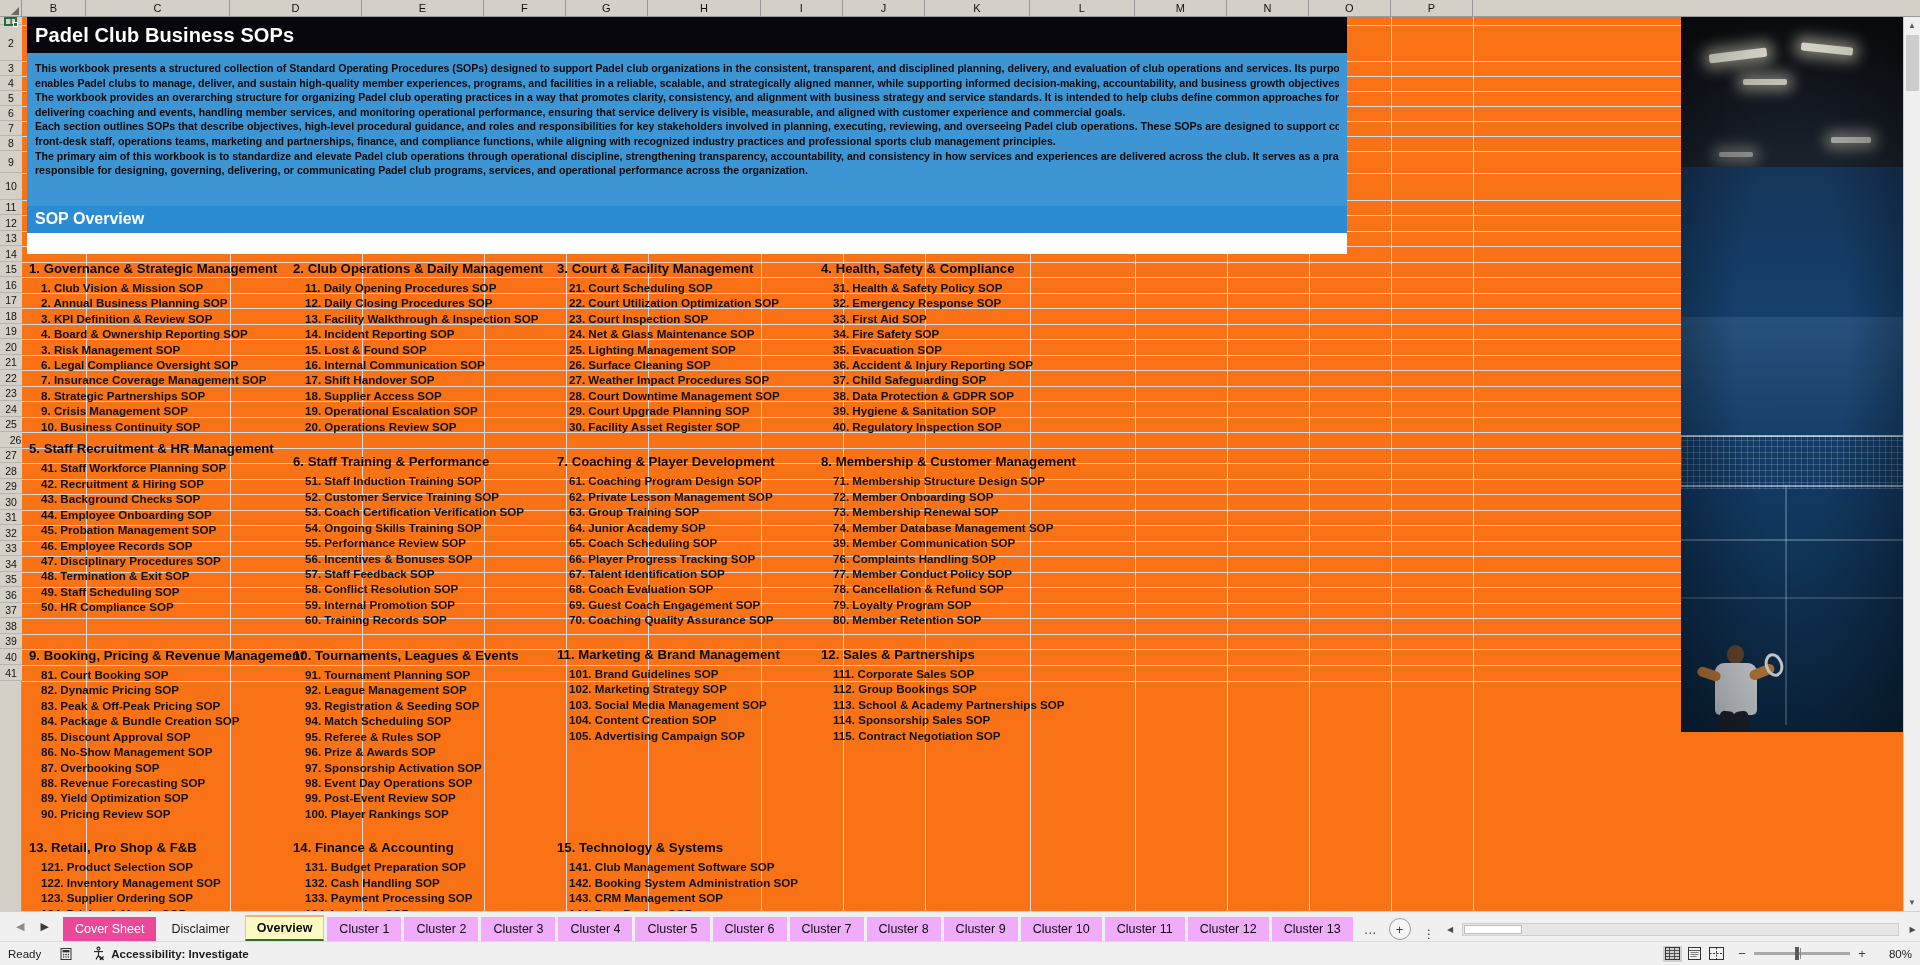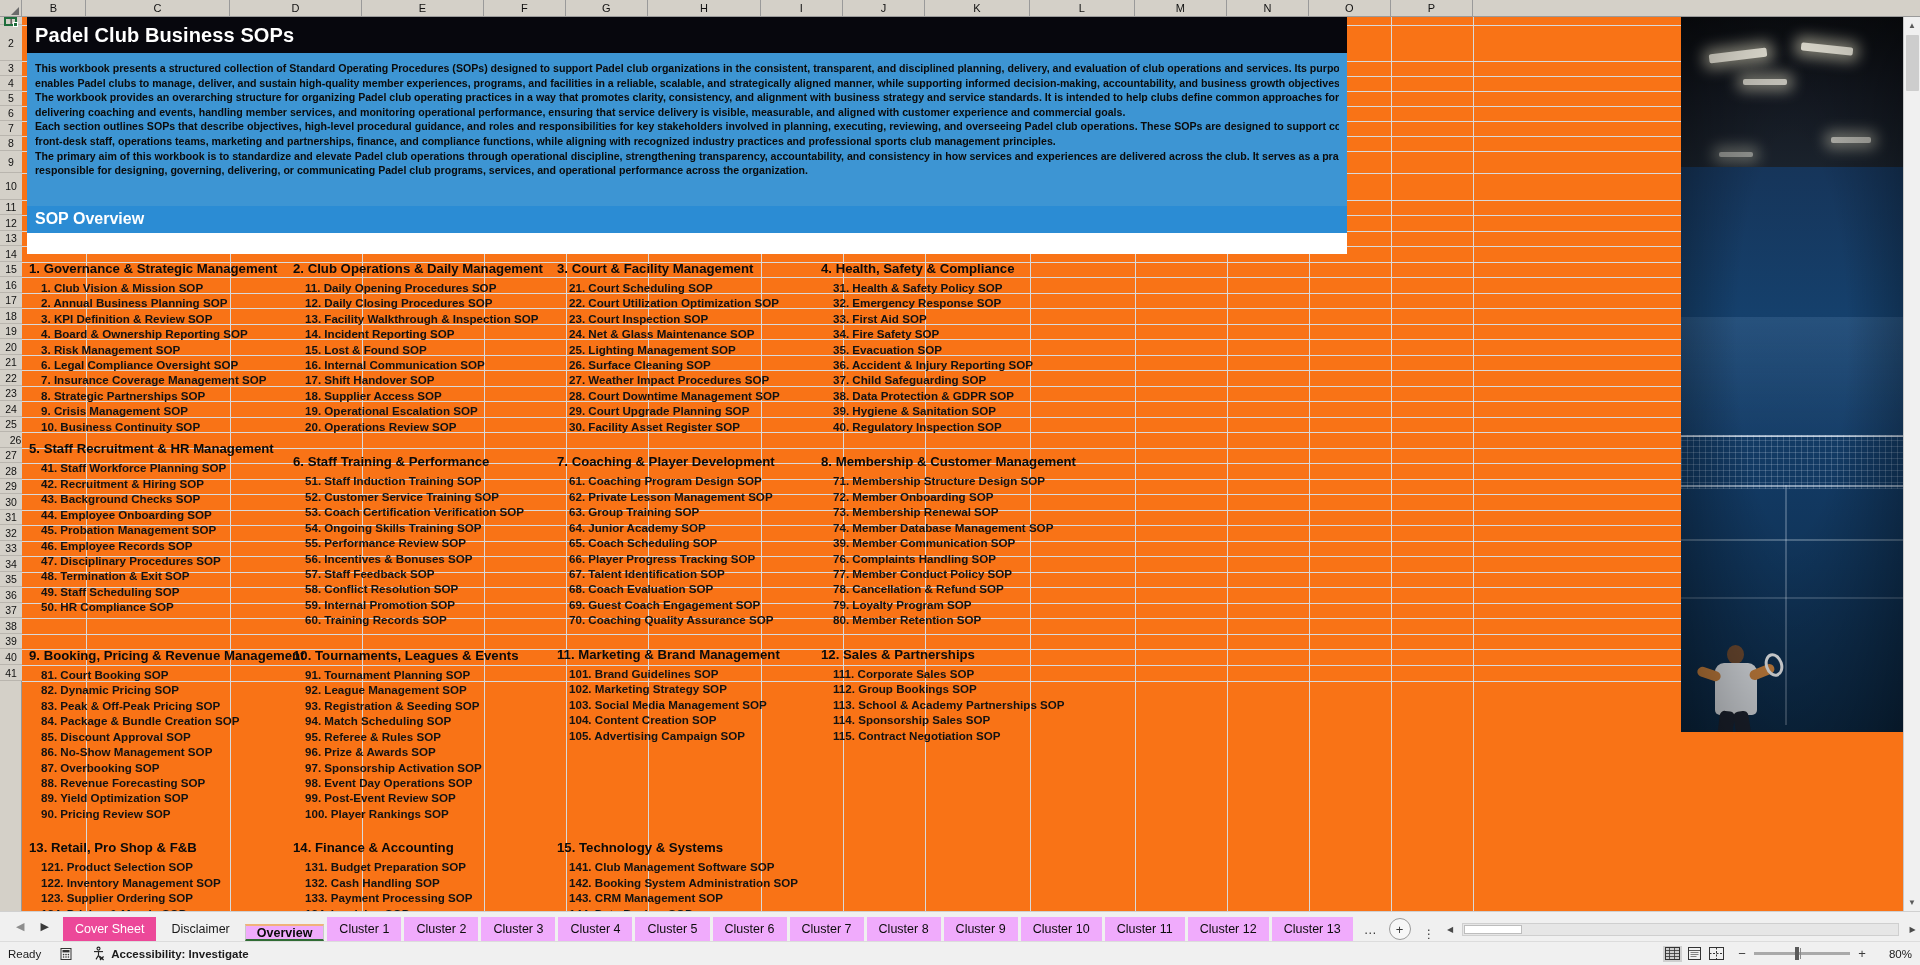--- a/index.html
+++ b/index.html
@@ -175,23 +175,23 @@
   .navbtns span{ color:#8d8d8d; font-size:11px; }
   .navbtns span.on{ color:#3a3a3a; }
   .tab{
     height:24px; display:flex; align-items:center; padding:0 11px;
     font-size:12.5px; margin-right:3px; white-space:nowrap;
     border:1px solid transparent; cursor:default;
   }
   .tab.dark{ background:#ec4899; color:#ffffff; font-weight:400; }
   .tab.plain{ background:#f0f0f0; color:#1a1a1a; }
   .tab.active{
-    background:#f0abfc; color:#0a0a0a; font-weight:bold;
+    background:#fef9c3; color:#0a0a0a; font-weight:bold;
     border-top:2px solid #f0b27a; border-left:1px solid #c8c8c8; border-right:1px solid #c8c8c8;
-    border-bottom:2px solid #2f6b33; height:17px;
+    border-bottom:2px solid #2f6b33; height:26px;
   }
   .tab.blue{ background:#f0abfc; color:#0d0d0d;margin-top:12px; }
   .tab-ellipsis{ display:flex; align-items:center; padding:0 8px; color:#3a3a3a;
     font-size:13px; height:24px; }
   .tab-add{ display:flex; align-items:center; justify-content:center;
     width:22px;height:22px; margin:0 4px 1px 4px; border:1px solid #9b9b9b;
     border-radius:50%; color:#3a3a3a; font-size:13px; background:#f7f7f7; }
   .tab-menu{ display:flex; align-items:center; padding:0 8px; color:#3a3a3a; font-size:12px; }
   .tab-hscroll{
     flex:1 1 auto; height:13px; margin:0 6px 5px 4px; background:#e6e6e6;

